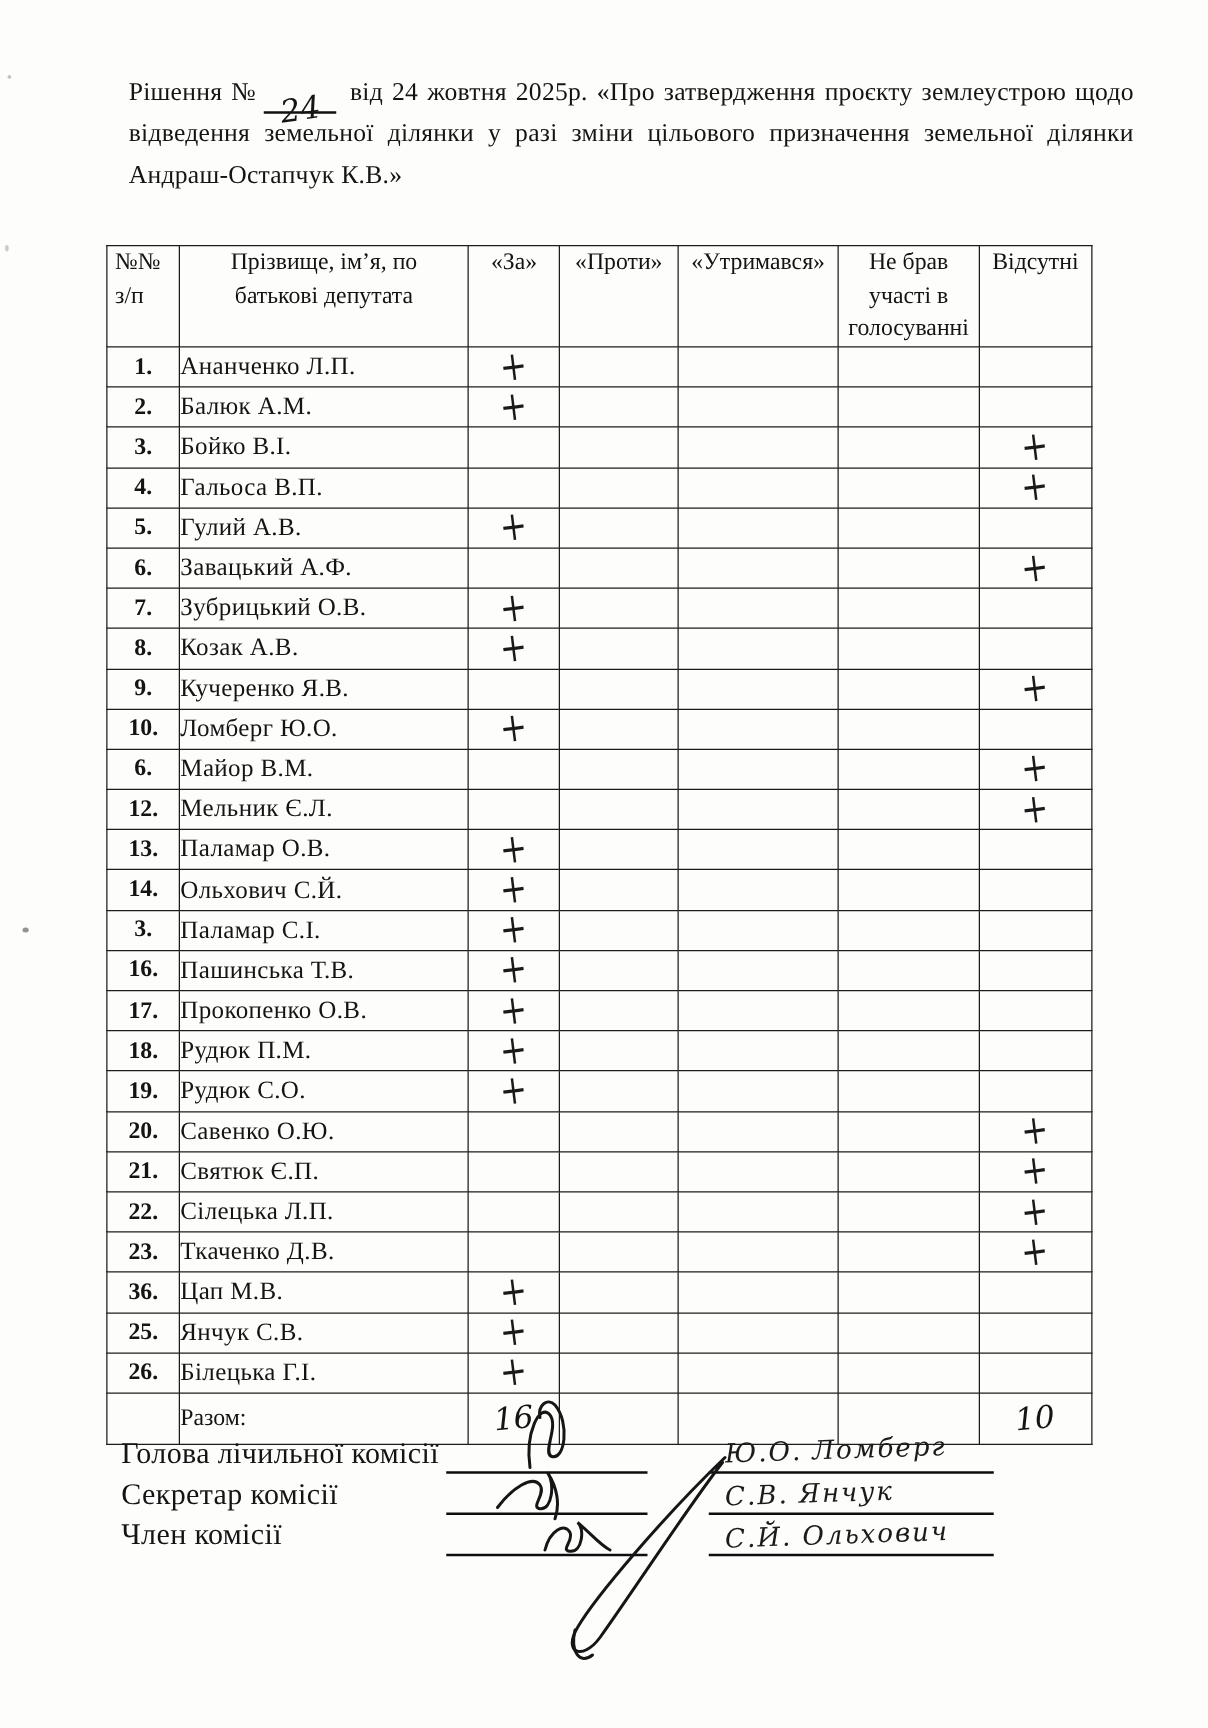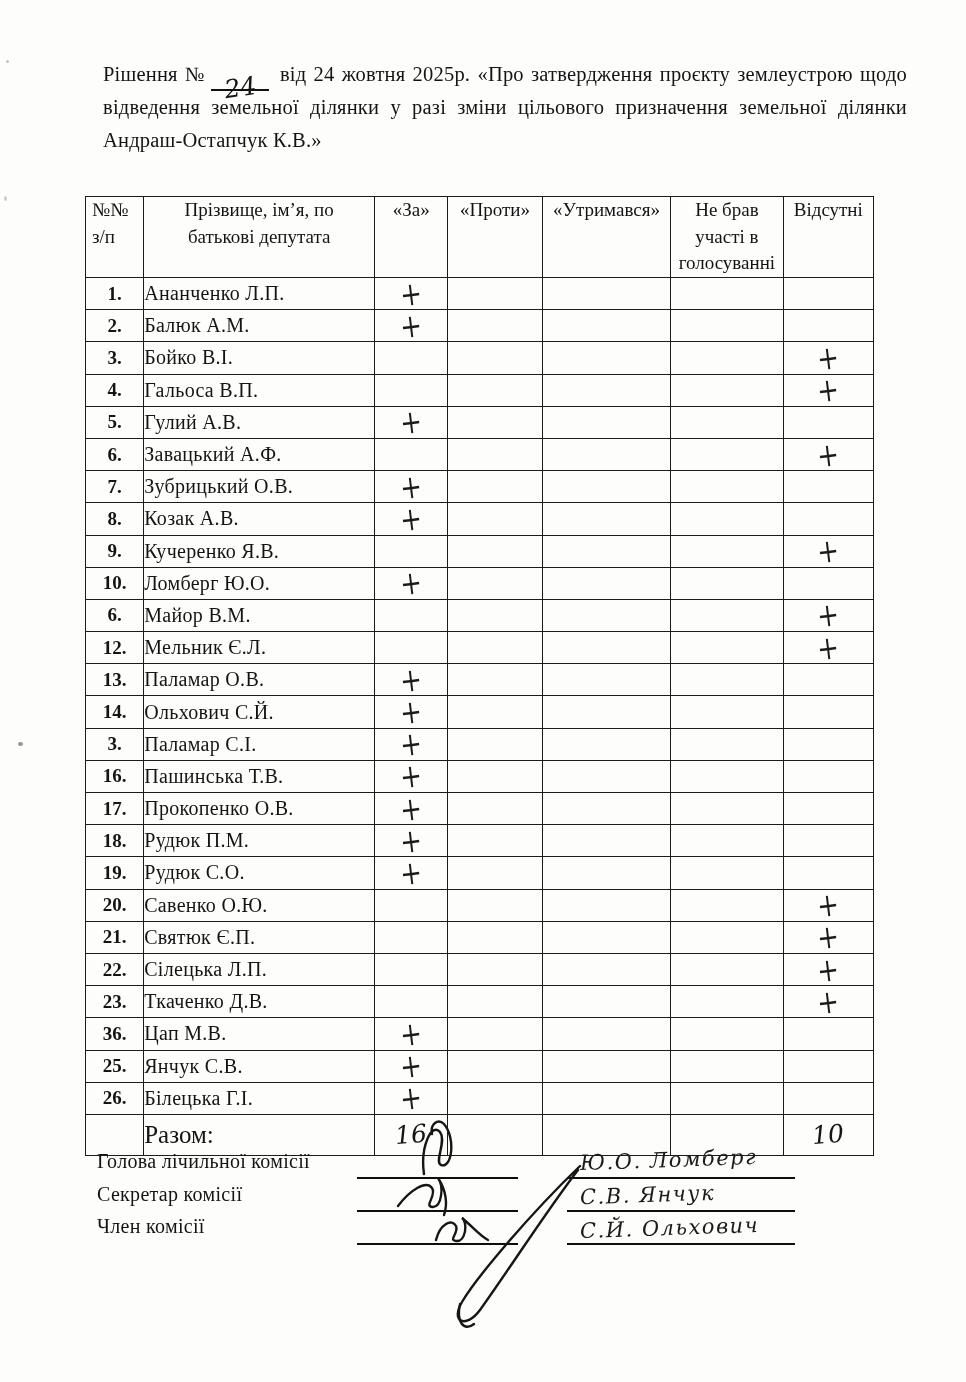--- a/index.html
+++ b/index.html
@@ -42,27 +42,27 @@
   tbody td{height:31.2px;vertical-align:middle;}
   td.cell-num{font-weight:bold;text-align:center;font-size:19px;}
   td.cell-name{padding-left:11px;font-size:20px;letter-spacing:.3px;margin-top:16px;}
   td.cell-vote{text-align:center;}
   .mark{
     display:inline-block;font-size:26px;font-weight:400;color:#1a1a1a;
     font-family:"DejaVu Serif",serif;
     transform:rotate(-7deg) scaleY(1.25);line-height:1;
   }
   tr.totals td{height:40px;}
-  .total-label{padding-left:11px;font-size:25px;}
+  .total-label{padding-left:11px;font-size:19px;}
   .total-num{
     display:inline-block;font-style:italic;font-size:25px;
     font-family:"DejaVu Serif",serif;transform:rotate(-5deg);
   }
   
-  .sig-label{position:absolute;left:97px;font-size:20px;letter-spacing:.3px;}
+  .sig-label{position:absolute;left:97px;font-size:24px;letter-spacing:.3px;}
   .sig-line{position:absolute;height:2px;background:#0e0e0e;}
   .sig-name{
     position:absolute;font-style:italic;font-size:21px;color:#1b1b1b;
     font-family:"DejaVu Serif",serif;letter-spacing:1.5px;
     transform:rotate(-2deg);white-space:nowrap;
   }
   .scribbles{position:absolute;left:340px;top:1118px;}
   .speck{position:absolute;border-radius:50%;background:#5a5a5a;opacity:.65;}
 </style>
 </head>

